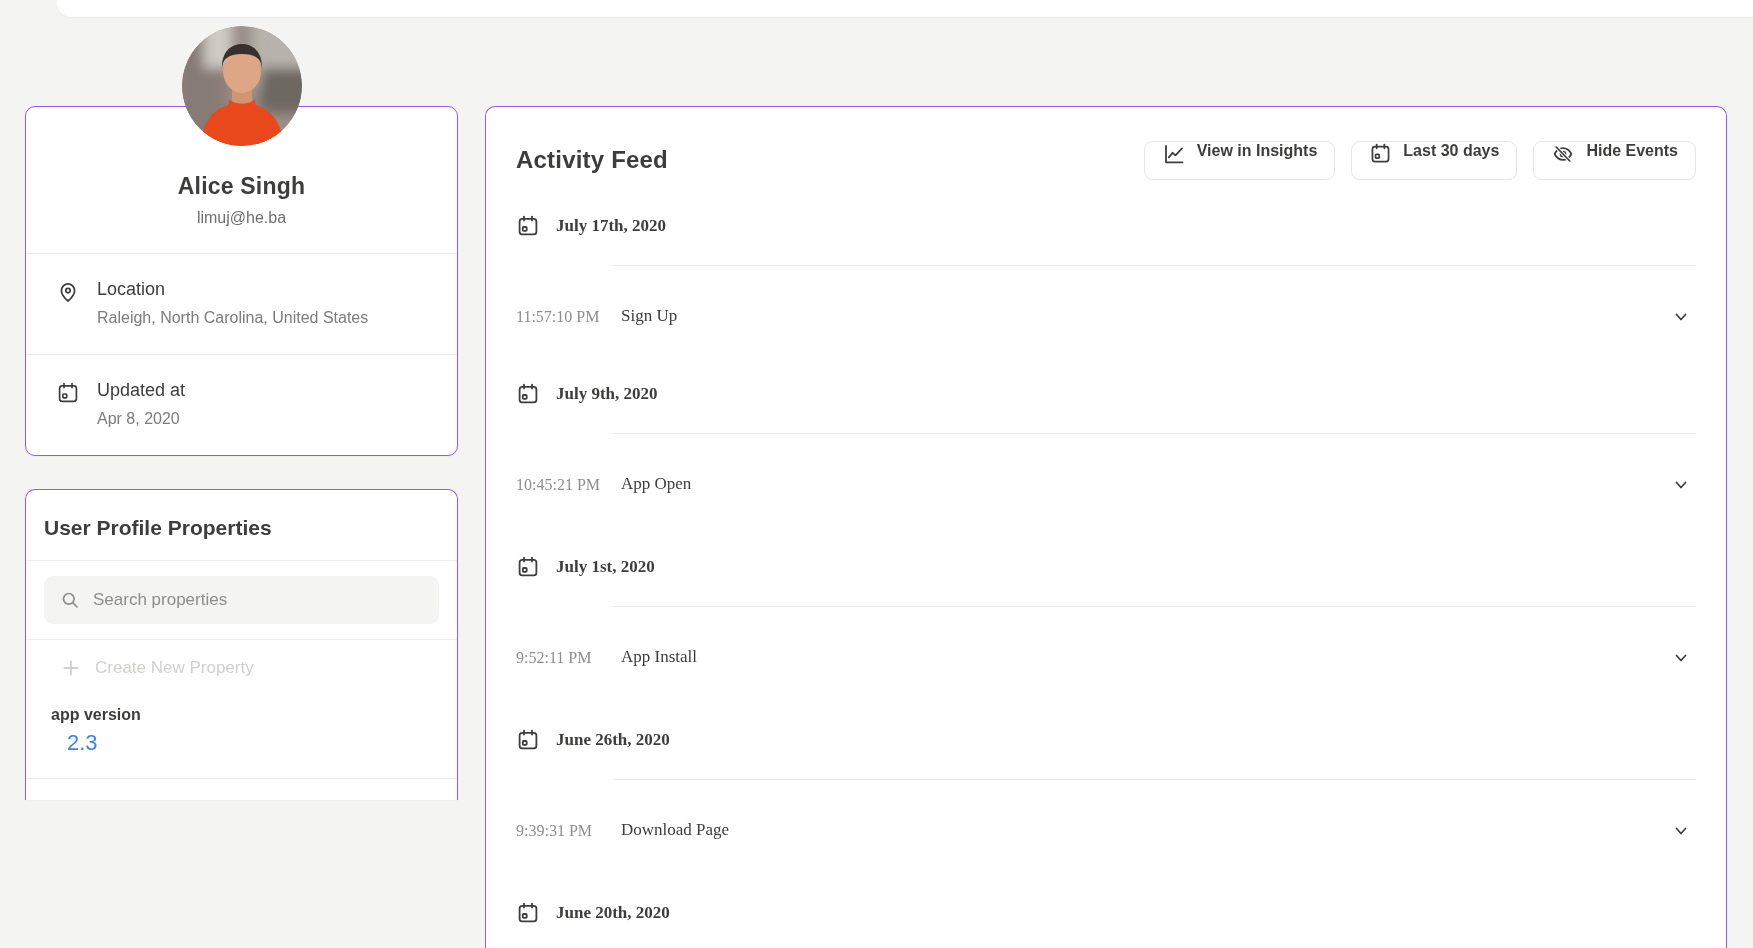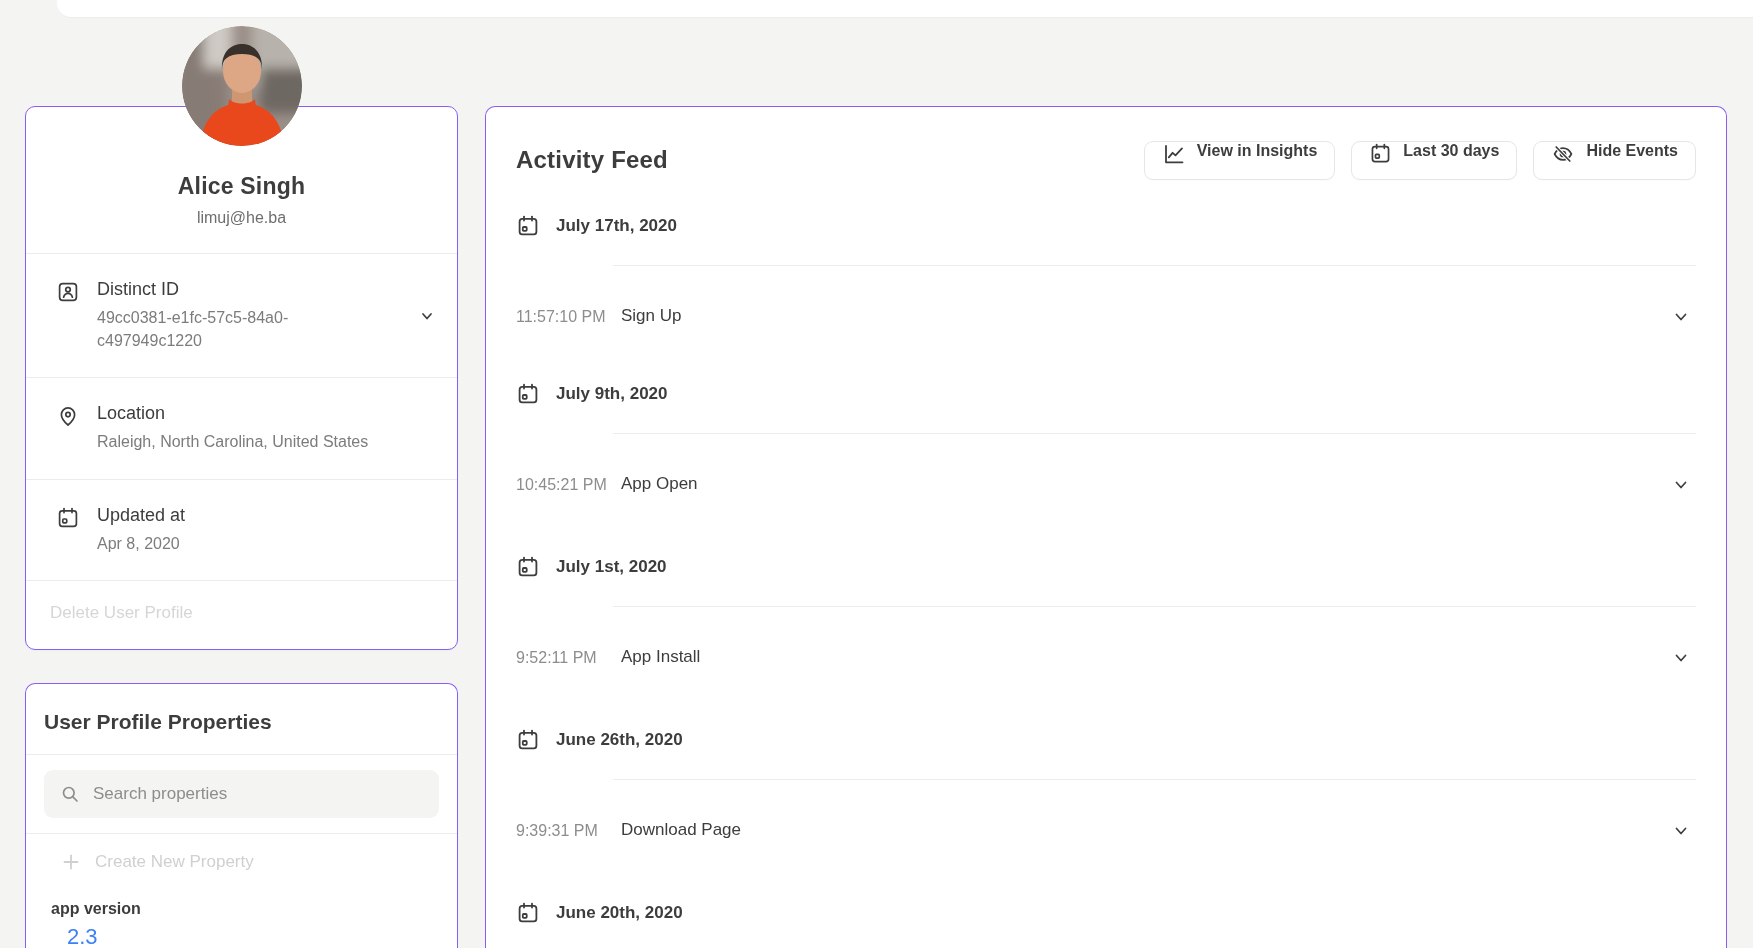--- a/index.html
+++ b/index.html
@@ -84,21 +84,21 @@
   .feed-buttons { display:flex; gap:16px; }
   .btn {
     display:flex; align-items:flex-start; gap:11px;
     height:39px; padding:0 17px;
     background:#fff; border:1px solid #e6e6e4; border-radius:9px;
     font-family:"Liberation Sans", sans-serif;
     font-size:16px; font-weight:600; color:#3d3d3c;
     cursor:pointer; box-shadow:0 1px 1px rgba(0,0,0,0.02);
   }
   .feed-body { margin-top:30px; }
-  .group { margin-bottom:0; }
+  .group { margin-bottom:0;font-family:Liberation Serif, serif; }
   .date-row { display:flex; align-items:center; gap:16px; height:26px; }
   .date-label { font-size:17px; font-weight:bold; }
   .event-divider { border-top:1px solid #ececea; margin:26px 0 0 97px; }
   .event-row { display:flex; align-items:flex-end; margin-top:14px; height:46px; padding-right:6px; }
   .event-time { flex:0 0 105px; font-size:16px; color:#8d8d8c; }
   .event-name { flex:1; font-size:17px; font-weight:500; color:#3d3d3c; }
   .event-chevron { cursor:pointer; }
   .group-gap { height:55px; }
   .group-gap-short { height:60px; }
   svg { display:block; }
@@ -136,34 +136,20 @@
       </g>
     </svg>
   </div>
 
   <div class="card profile-card">
     <div class="identity">
       <div class="profile-name">Alice Singh</div>
       <div class="profile-email">limuj@he.ba</div>
     </div>
 
-    <div class="field-row">
-      <svg class="field-icon" width="24" height="24" viewBox="0 0 24 24" fill="none" stroke="#3d3d3c" stroke-width="1.7" stroke-linecap="round" stroke-linejoin="round">
-        <rect x="3.6" y="3.6" width="16.8" height="16.8" rx="3.2"></rect>
-        <circle cx="12" cy="9.6" r="2.3"></circle>
-        <path d="M7.6 17.2c.7-2.6 2.4-3.9 4.4-3.9s3.7 1.3 4.4 3.9"></path>
-      </svg>
-      <div>
-        <div class="field-label">Distinct ID</div>
-        <div class="field-value id-value">49cc0381-e1fc-57c5-84a0-c497949c1220</div>
-      </div>
-      <svg class="field-chevron" width="16" height="16" viewBox="0 0 16 16" fill="none" stroke="#3d3d3c" stroke-width="1.7" stroke-linecap="round" stroke-linejoin="round">
-        <polyline points="4,6 8,10.5 12,6"></polyline>
-      </svg>
-    </div>
 
     <div class="field-row">
       <svg class="field-icon" width="24" height="24" viewBox="0 0 24 24" fill="none" stroke="#3d3d3c" stroke-width="1.7" stroke-linecap="round" stroke-linejoin="round">
         <path d="M12 21s-6.6-5.6-6.6-10.3C5.4 6.9 8.4 3.9 12 3.9s6.6 3 6.6 6.8C18.6 15.4 12 21 12 21z"></path>
         <circle cx="12" cy="10.6" r="2.2"></circle>
       </svg>
       <div>
         <div class="field-label">Location</div>
         <div class="field-value">Raleigh, North Carolina, United States</div>
       </div>
@@ -175,21 +161,20 @@
         <line x1="8" y1="2.6" x2="8" y2="6.6"></line>
         <line x1="16" y1="2.6" x2="16" y2="6.6"></line>
         <rect x="6.8" y="13" width="3.9" height="3.9" rx="0.9"></rect>
       </svg>
       <div>
         <div class="field-label">Updated at</div>
         <div class="field-value">Apr 8, 2020</div>
       </div>
     </div>
 
-    <div class="delete-row">Delete User Profile</div>
   </div>
 
   <div class="card props-card">
     <div class="props-title">User Profile Properties</div>
 
     <div class="props-search-wrap">
       <div class="props-search">
         <svg width="20" height="20" viewBox="0 0 20 20" fill="none" stroke="#8d8d8c" stroke-width="1.7" stroke-linecap="round">
           <circle cx="8.8" cy="8.8" r="5.3"></circle>
           <line x1="12.9" y1="12.9" x2="17" y2="17"></line>

